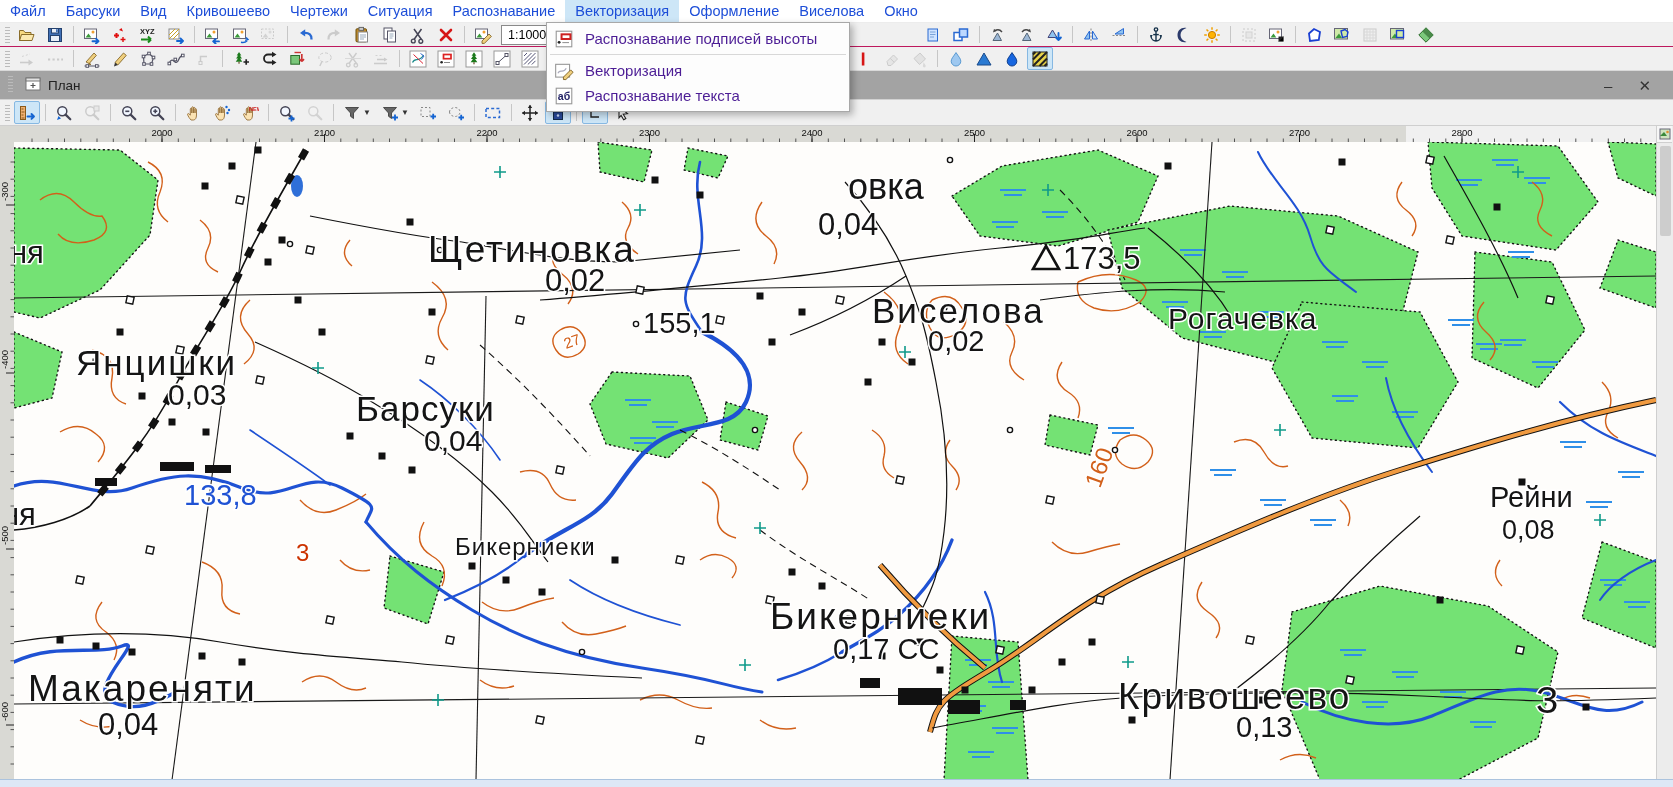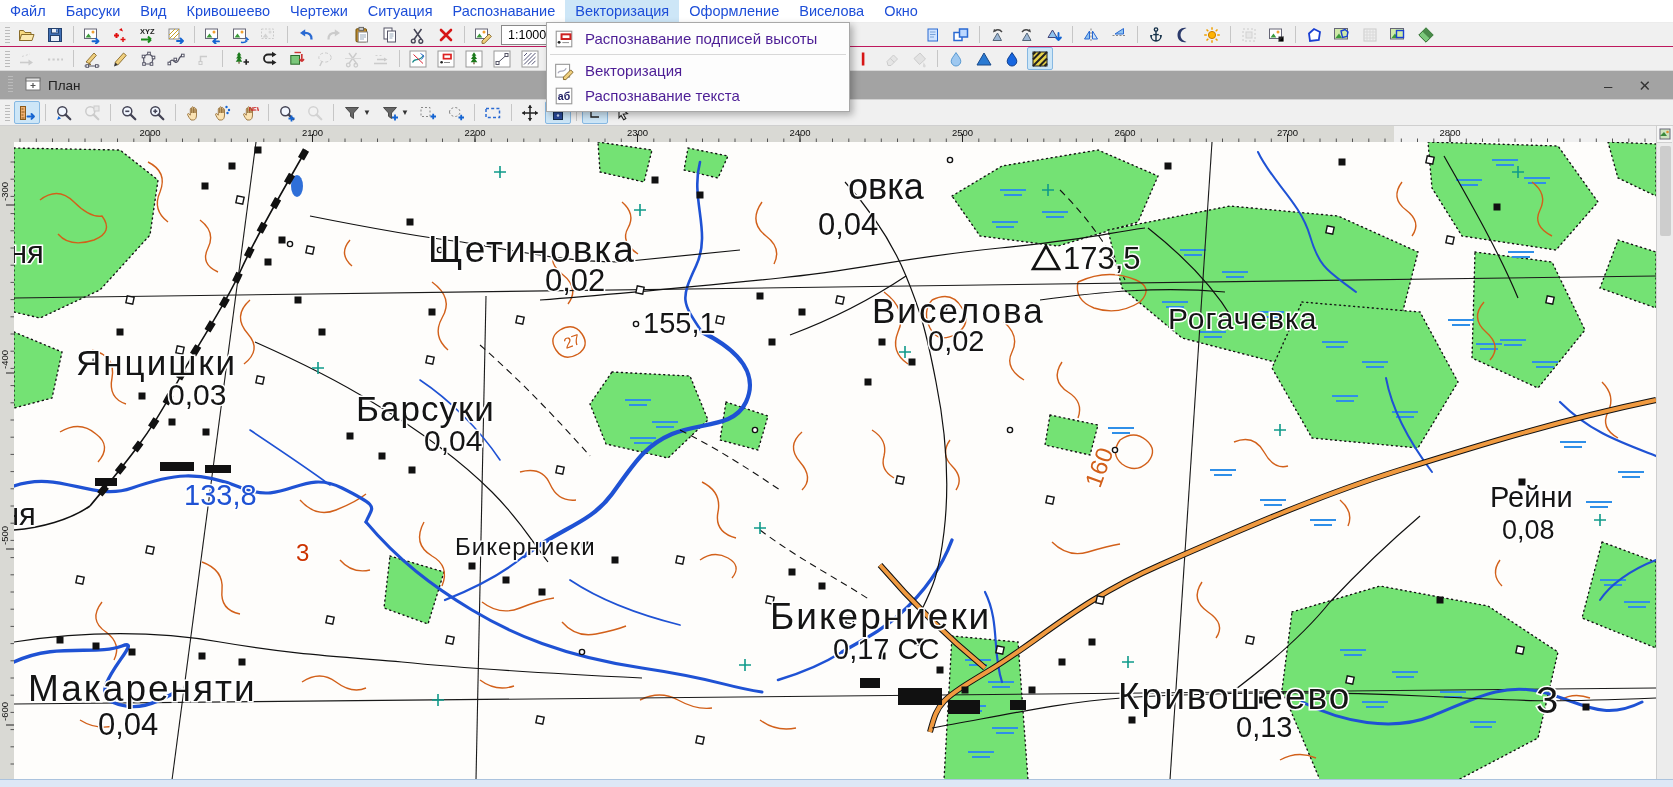--- a/index.html
+++ b/index.html
@@ -28,21 +28,21 @@
          font-size:12.5px;padding-left:6px;margin:0 4px;flex:0 0 auto;}
   .combo .chev{margin-left:auto;padding-right:5px;font-size:9px;color:#333;}
   
   .mdibar{position:absolute;top:71px;left:0;right:0;height:28px;background:#a3a3a3;
           border-bottom:1px solid #d2d2d2;display:flex;align-items:center;font-size:13.5px;color:#222;}
   .mdigrip{width:5px;height:18px;margin:0 6px 0 8px;background:repeating-linear-gradient(180deg,#bbb 0 1px,transparent 1px 3px);}
   .mditab{display:flex;align-items:center;gap:7px;padding:3px 12px 3px 6px;}
   .winbtns{margin-left:auto;display:flex;gap:26px;padding-right:22px;color:#333;font-size:15px;}
   .winbtns span{cursor:default;line-height:1;}
   
-  .ruler-top{position:absolute;top:126px;left:0;width:1394px;height:16px;background:#d9d9d4;border-bottom:1px solid #9a9a9a;}
+  .ruler-top{position:absolute;top:126px;left:0;width:1394px;height:16px;background:#d9d9d4;border-bottom:1px solid #9a9a9a;padding-left:12px;}
   .ruler-left{position:absolute;top:142px;left:0;width:14px;height:638px;background:#d9d9d4;border-right:1px solid #9a9a9a;}
   .corner{position:absolute;top:126px;left:0;width:14px;height:16px;background:#cfcfca;border-right:1px solid #9a9a9a;border-bottom:1px solid #9a9a9a;}
   
   .map{position:absolute;top:142px;left:14px;width:1643px;height:638px;background:#fff;}
   
   .vscroll{position:absolute;top:126px;right:0;width:16px;height:654px;background:#ececec;border-left:1px solid #cfcfcf;}
   .vbtn{width:15px;height:16px;background:#f6f6f6;border-bottom:1px solid #cfcfcf;display:flex;align-items:center;justify-content:center;}
   .vthumb{width:11px;margin:3px auto 0;height:90px;background:#cdcdcd;border-radius:2px;}
   .hscroll{position:absolute;left:0;right:0;bottom:0;height:7px;background:#dde8f6;border-top:1px solid #abc3de;}
   

